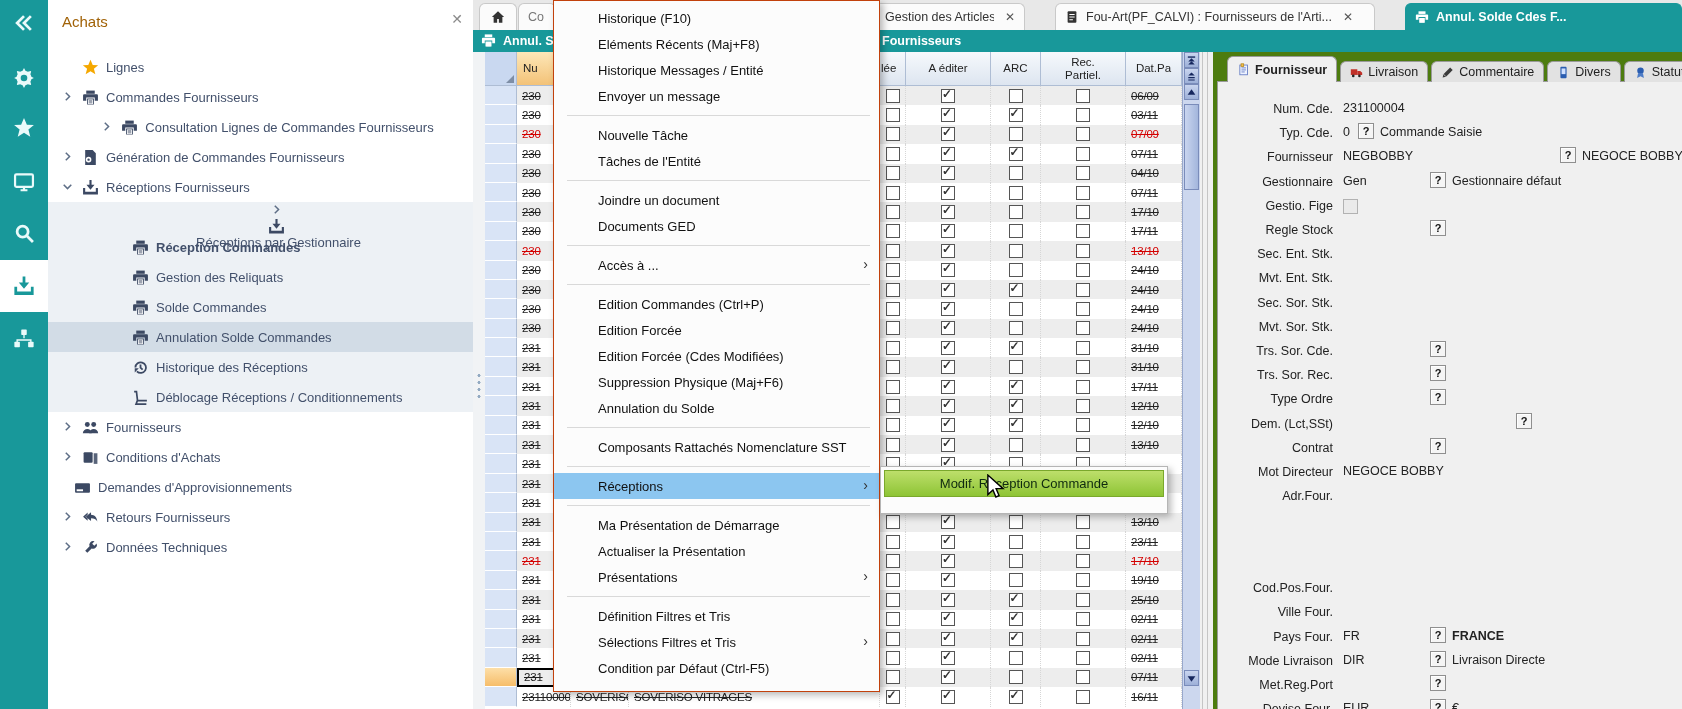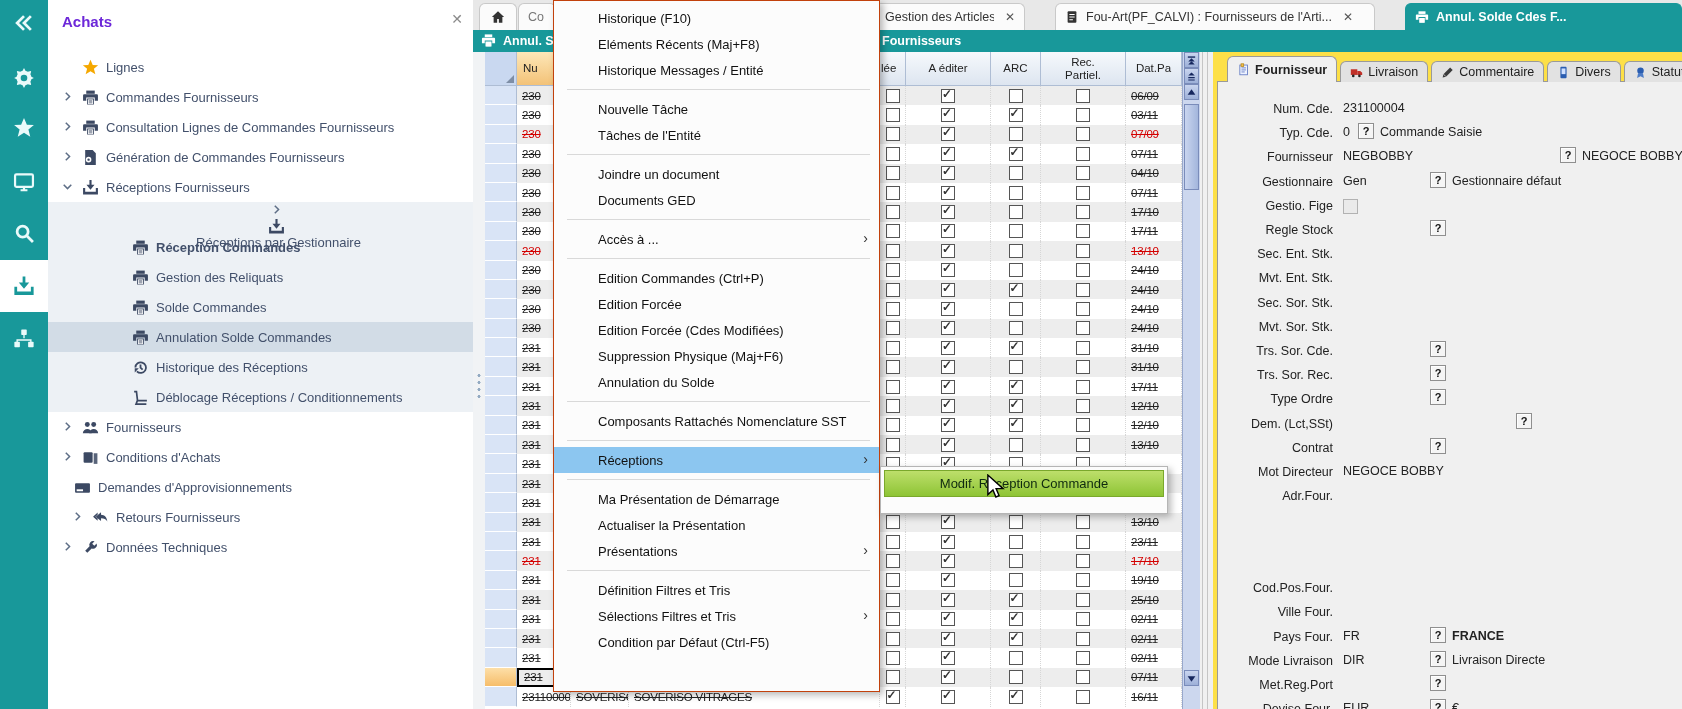--- a/index.html
+++ b/index.html
@@ -6,21 +6,21 @@
   #app{position:relative;width:1682px;height:709px;overflow:hidden;background:#fff;
        font-family:"Liberation Sans",sans-serif;font-size:12.5px;color:#222}
   svg{display:block}
   
   .rail{position:absolute;left:0;top:0;width:48px;height:709px;background:#18989a}
   .rail-item{position:absolute;left:0;width:48px;display:flex;align-items:center;justify-content:center;color:#eafafa;cursor:pointer}
   .rail-item.active{background:#ffffff;color:#18989a}
   .rail-item svg{width:22px;height:22px}
   
   .sidebar{position:absolute;left:48px;top:0;width:425px;height:709px;background:#fff}
-  .sb-title{position:absolute;left:14px;top:13px;color:#6d28d9;font-weight:bold;font-size:15px}
+  .sb-title{position:absolute;left:14px;top:13px;color:#a16207;font-weight:normal;font-size:15px}
   .sb-close{position:absolute;right:10px;top:11px;color:#8a8a8a;font-size:14px;cursor:pointer}
   .tree{position:absolute;left:0;top:52px;width:100%}
   .trow{height:30px;display:flex;align-items:center;font-size:13px;color:#42506b;cursor:pointer;box-sizing:border-box}
   .trow.grp{background:#edf1f5}
   .trow.sel{background:#d2dce6}
   .exp{width:16px;height:16px;margin-right:4px;color:#5e6e86;flex:none}
   .exp svg{width:11px;height:11px;margin:2px}
   .exp.open svg{transform:rotate(90deg)}
   .ticon{width:17px;height:17px;margin:0 7px 0 2px;color:#3c4963;flex:none}
   .ticon svg{width:17px;height:17px}
@@ -78,21 +78,21 @@
   .vbtn{position:absolute;left:1px;width:15px;height:16px;box-sizing:border-box;cursor:pointer;
         background:linear-gradient(#c9d5ef,#9db0d8);border:1px solid #7a8cba;display:flex;align-items:center;justify-content:center}
   .vbtn svg{width:11px;height:11px;color:#16275e}
   .vthumb{position:absolute;left:1px;top:52px;width:15px;height:86px;box-sizing:border-box;cursor:pointer;
         background:linear-gradient(90deg,#c9d5ef,#a3b6dc);border:1px solid #7a8cba}
   
   .split{position:absolute;left:1200px;top:52px;width:13px;height:657px;background:#f0f0f0;cursor:col-resize}
   .split::before,.split::after{content:"";position:absolute;top:0;bottom:0;width:1px;background:#c5c5c5}
   .split::before{left:2px}.split::after{left:7px}
   
-  .rpanel{position:absolute;left:1213px;top:52px;width:469px;height:657px;background:#fde047;font-size:12.5px}
+  .rpanel{position:absolute;left:1213px;top:52px;width:469px;height:657px;background:#4d7c0f;font-size:12.5px}
   .rframe{position:absolute;left:4px;top:29px;right:-2px;bottom:-2px;border:1px solid #9a9a9a;background:#f0f0f0}
   .rtabs{position:absolute;left:14px;top:4px;height:26px;display:flex;align-items:flex-end;gap:3px;z-index:2}
   .rtab{display:flex;align-items:center;gap:5px;padding:0 9px;height:21px;box-sizing:border-box;cursor:pointer;
         border:1px solid #9a9a9a;border-bottom:none;border-radius:6px 6px 0 0;background:#e2e2e2;color:#222;white-space:nowrap}
   .rtab.active{background:#f0f0f0;height:26px;font-weight:bold}
   .rtab svg{width:13px;height:13px}
   .fields{position:absolute;left:0;top:32px;right:0;bottom:0;overflow:hidden;z-index:1}
   .frow{position:relative;height:24.2px;display:flex;align-items:center}
   .flabel{width:120px;text-align:right;flex:none;color:#222;white-space:nowrap}
   .fval{position:absolute;left:130px;top:4px;white-space:nowrap}
@@ -205,21 +205,21 @@
             <svg viewBox="0 0 16 16" fill="currentColor">
               <rect x="4" y="1.5" width="8" height="3"></rect>
               <path d="M2 5h12a1 1 0 0 1 1 1v5h-3V8H4v3H1V6a1 1 0 0 1 1-1z"></path>
               <path d="M4.8 9h6.4v5.5H4.8zM6 10.5h4v1H6zm0 2h4v1H6z" fill="currentColor"></path>
               <rect x="5.6" y="9.8" width="4.8" height="4.4" fill="#fff"></rect>
               <path d="M6.3 10.8h3.4v.9H6.3zm0 1.8h3.4v.9H6.3z"></path>
             </svg>
           </span>
           <span class="tlabel">Commandes Fournisseurs</span>
         </div>
-        <div class="trow" style="padding-left: 12px;">
+        <div class="trow" style="padding-left: 12px; justify-content: center;">
           <span class="exp">
             <svg viewBox="0 0 16 16" fill="none" stroke="currentColor" stroke-width="2.2">
               <path d="M5.5 2.5 11 8l-5.5 5.5"></path>
             </svg>
           </span>
           <span class="ticon">
             <svg viewBox="0 0 16 16" fill="currentColor">
               <rect x="4" y="1.5" width="8" height="3"></rect>
               <path d="M2 5h12a1 1 0 0 1 1 1v5h-3V8H4v3H1V6a1 1 0 0 1 1-1z"></path>
               <path d="M4.8 9h6.4v5.5H4.8zM6 10.5h4v1H6zm0 2h4v1H6z" fill="currentColor"></path>
@@ -372,21 +372,21 @@
         <div class="trow" style="padding-left: 4px;">
           <span class="exp"></span>
           <span class="ticon">
             <svg viewBox="0 0 16 16" fill="currentColor">
               <rect x="1" y="4" width="14" height="9" rx="1"></rect>
               <rect x="2.5" y="9.7" width="6" height="1.8" fill="#fff"></rect>
             </svg>
           </span>
           <span class="tlabel">Demandes d'Approvisionnements</span>
         </div>
-        <div class="trow" style="padding-left: 12px; margin-left: 10px;">
+        <div class="trow" style="padding-left: 12px;">
           <span class="exp">
             <svg viewBox="0 0 16 16" fill="none" stroke="currentColor" stroke-width="2.2">
               <path d="M5.5 2.5 11 8l-5.5 5.5"></path>
             </svg>
           </span>
           <span class="ticon">
             <svg viewBox="0 0 16 16" fill="currentColor">
               <path d="M8.5 3 3.5 7.2l5 4.2V8.8c2.8 0 4.8 1 5.9 2.9-.3-3.6-2.6-6.2-5.9-6.2z"></path>
               <path d="M5.3 3.4 1 7.2l4.3 3.8V8.7L3.2 7.2l2.1-1.9z"></path>
             </svg>
@@ -1430,20 +1430,23 @@
   <div class="menu">
       <div class="mitem">
         <span>Historique (F10)</span>
       </div>
       <div class="mitem">
         <span>Eléments Récents (Maj+F8)</span>
       </div>
       <div class="mitem">
         <span>Historique Messages / Entité</span>
       </div>
+      <div class="mitem">
+        <span>Envoyer un message</span>
+      </div>
       <div class="msep"></div>
       <div class="mitem">
         <span>Nouvelle Tâche</span>
       </div>
       <div class="mitem">
         <span>Tâches de l'Entité</span>
       </div>
       <div class="msep"></div>
       <div class="mitem">
         <span>Joindre un document</span>

